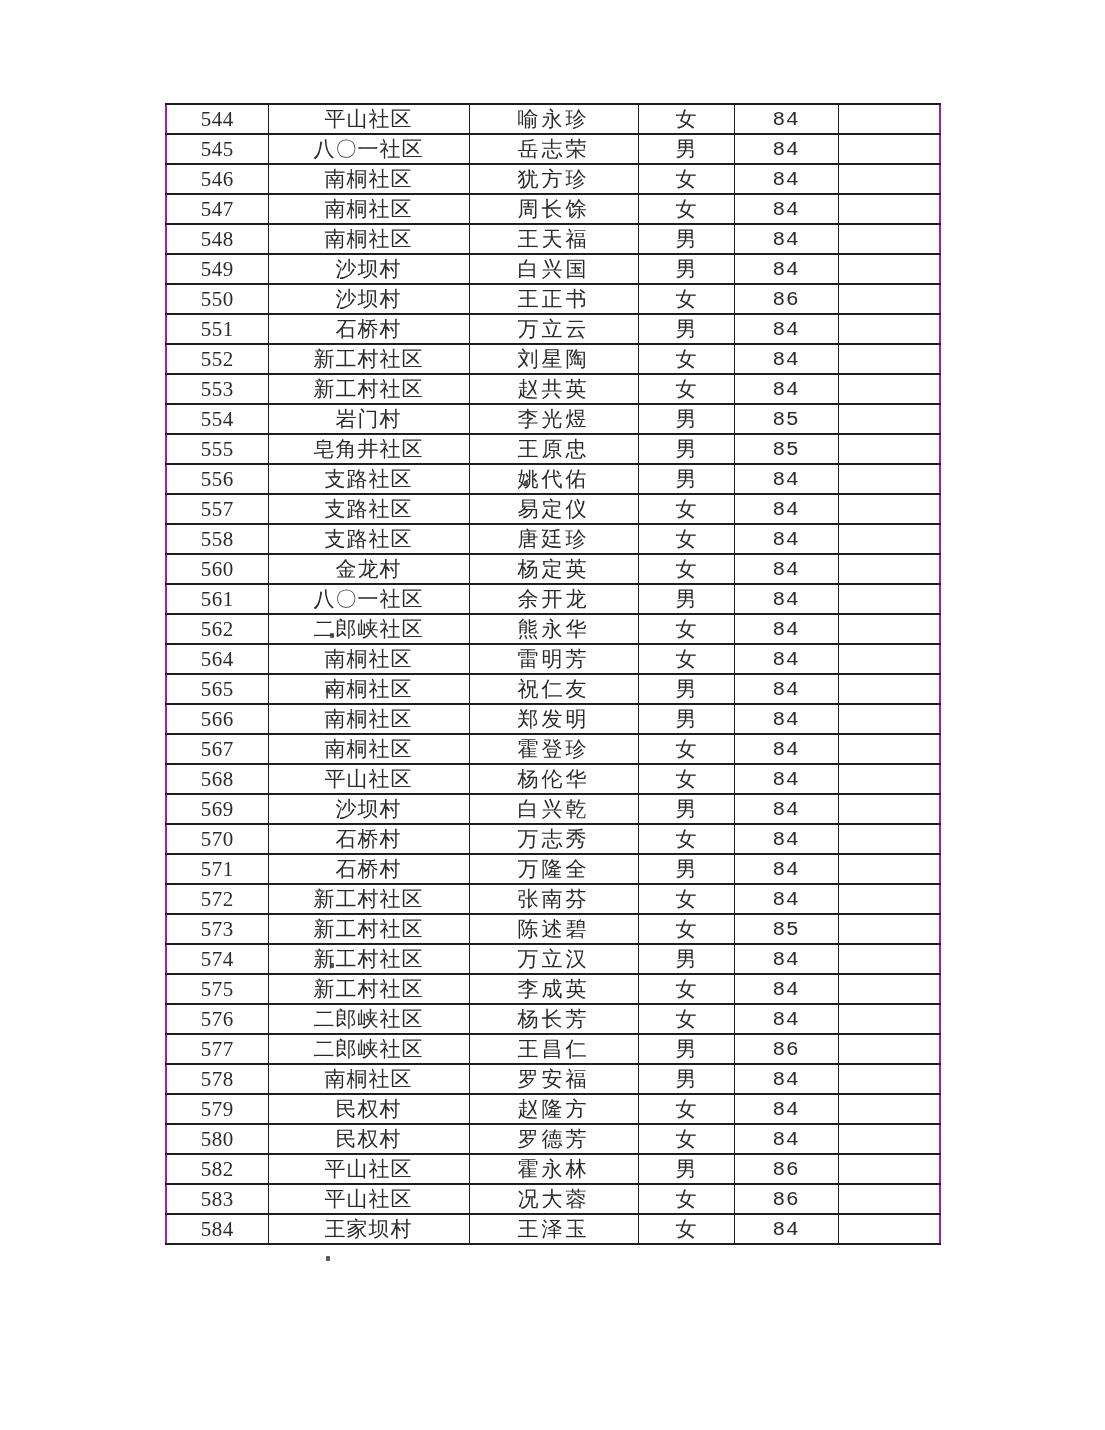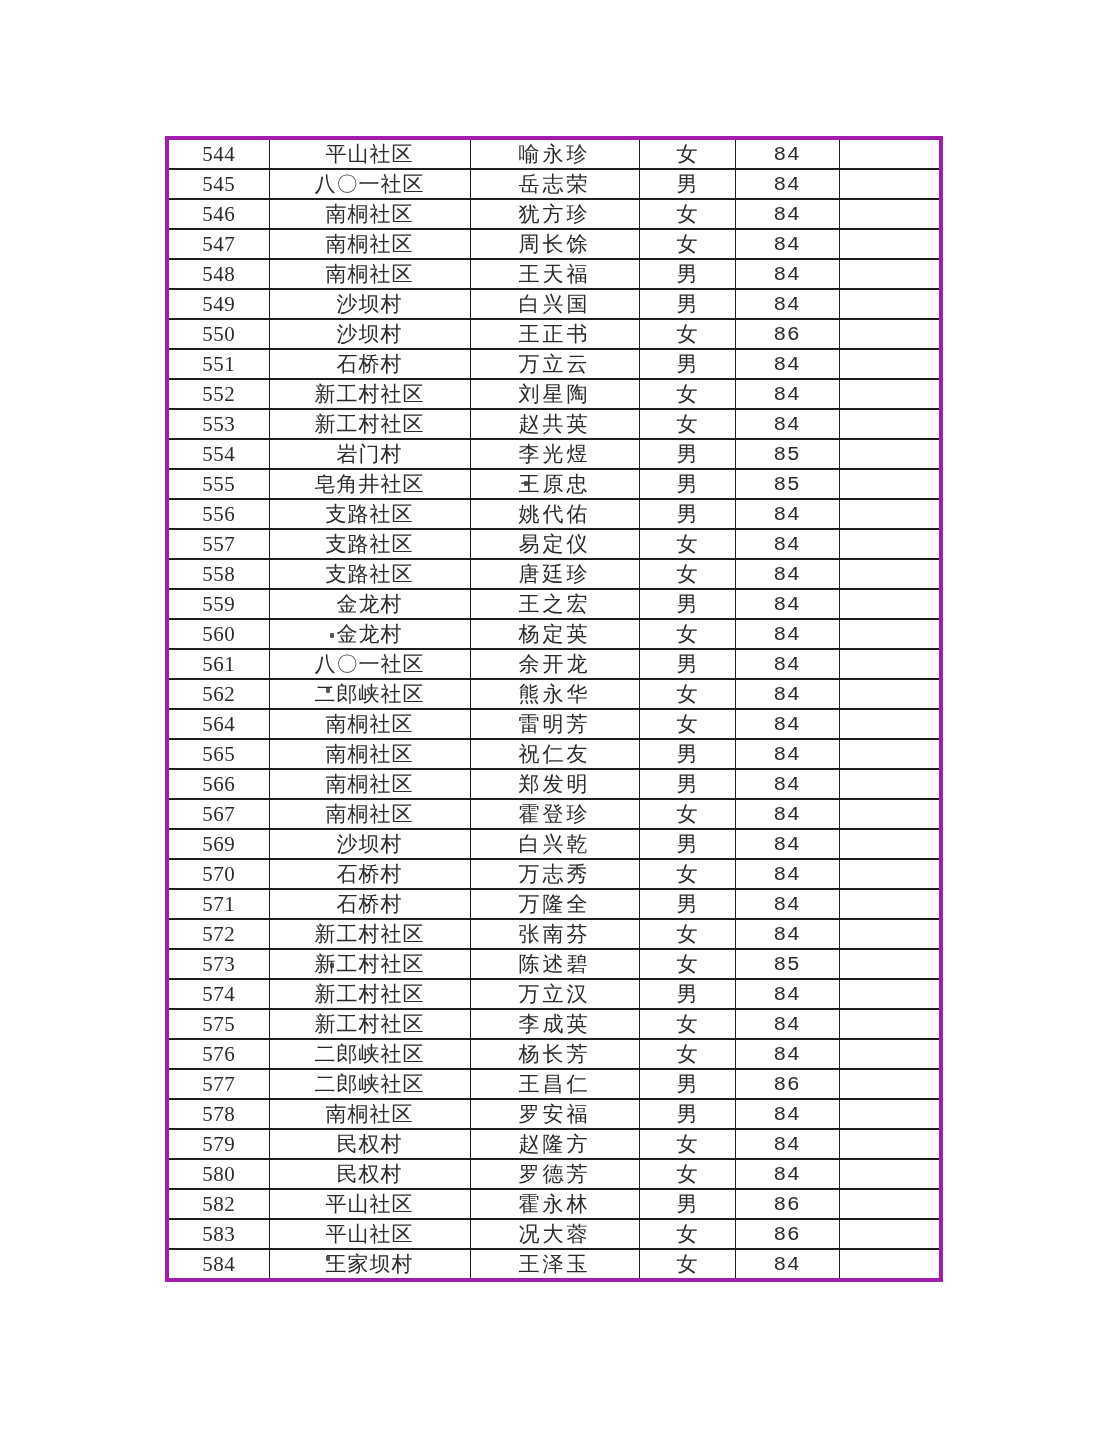--- a/index.html
+++ b/index.html
@@ -19,22 +19,21 @@
     inset: 0;
     background: #ffffff;
   }
   table.roster {
     position: absolute;
     left: 165px;
     top: 103px;
     width: 774px;
     border-collapse: collapse;
     table-layout: fixed;
-    border: 4px solid #a21caf;
-    margin-top: 33px;
+    border: 2px solid #a21caf;
   }
   table.roster td {
     border: solid #1e1e1e;
     border-width: 2px 1px;
     height: 27px;
     padding: 0;
     text-align: center;
     vertical-align: middle;
     font-size: 21px;
     color: #2b2b2b;
@@ -184,28 +183,20 @@
         </tr>
         <tr>
           <td class="c-no">558</td>
           <td class="c-community">支路社区</td>
           <td class="c-name">唐廷珍</td>
           <td class="c-gender">女</td>
           <td class="c-age">84</td>
           <td class="c-remark"></td>
         </tr>
         <tr>
-          <td class="c-no">559</td>
-          <td class="c-community">金龙村</td>
-          <td class="c-name">王之宏</td>
-          <td class="c-gender">男</td>
-          <td class="c-age">84</td>
-          <td class="c-remark"></td>
-        </tr>
-        <tr>
           <td class="c-no">560</td>
           <td class="c-community">金龙村</td>
           <td class="c-name">杨定英</td>
           <td class="c-gender">女</td>
           <td class="c-age">84</td>
           <td class="c-remark"></td>
         </tr>
         <tr>
           <td class="c-no">561</td>
           <td class="c-community">八〇一社区</td>
@@ -243,20 +234,28 @@
           <td class="c-community">南桐社区</td>
           <td class="c-name">郑发明</td>
           <td class="c-gender">男</td>
           <td class="c-age">84</td>
           <td class="c-remark"></td>
         </tr>
         <tr>
           <td class="c-no">567</td>
           <td class="c-community">南桐社区</td>
           <td class="c-name">霍登珍</td>
+          <td class="c-gender">女</td>
+          <td class="c-age">84</td>
+          <td class="c-remark"></td>
+        </tr>
+        <tr>
+          <td class="c-no">568</td>
+          <td class="c-community">平山社区</td>
+          <td class="c-name">杨伦华</td>
           <td class="c-gender">女</td>
           <td class="c-age">84</td>
           <td class="c-remark"></td>
         </tr>
         <tr>
           <td class="c-no">569</td>
           <td class="c-community">沙坝村</td>
           <td class="c-name">白兴乾</td>
           <td class="c-gender">男</td>
           <td class="c-age">84</td>

